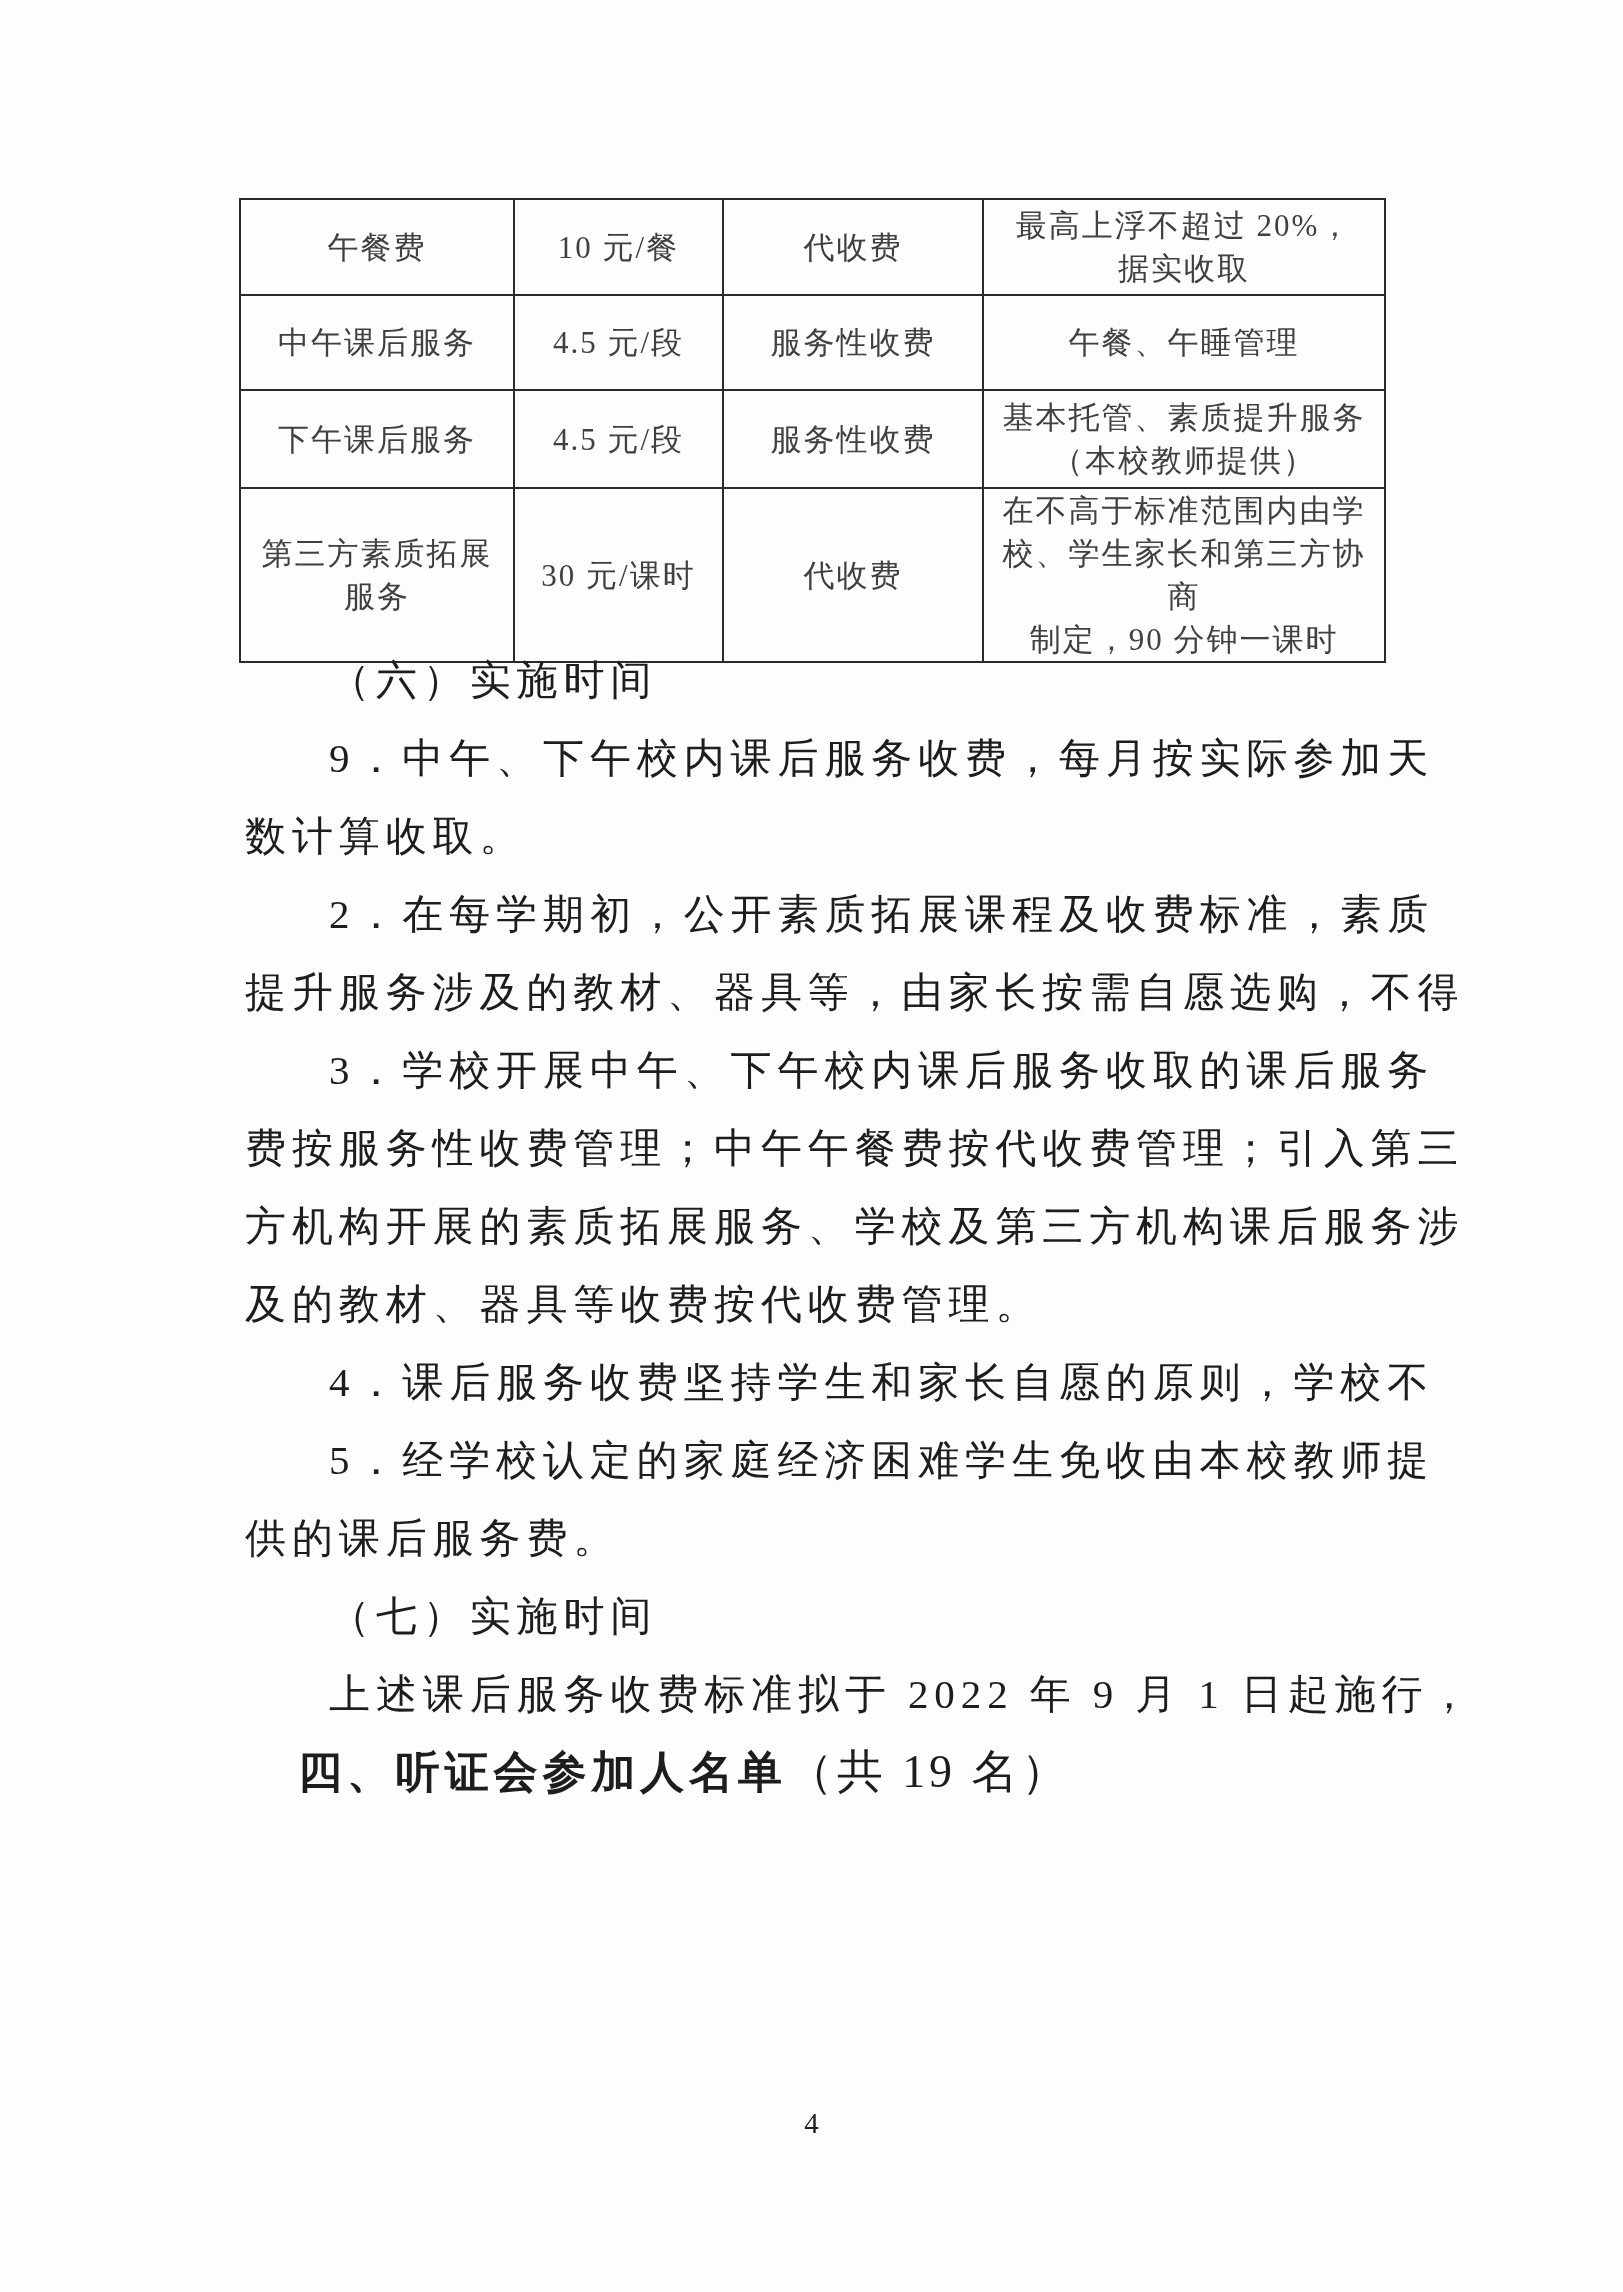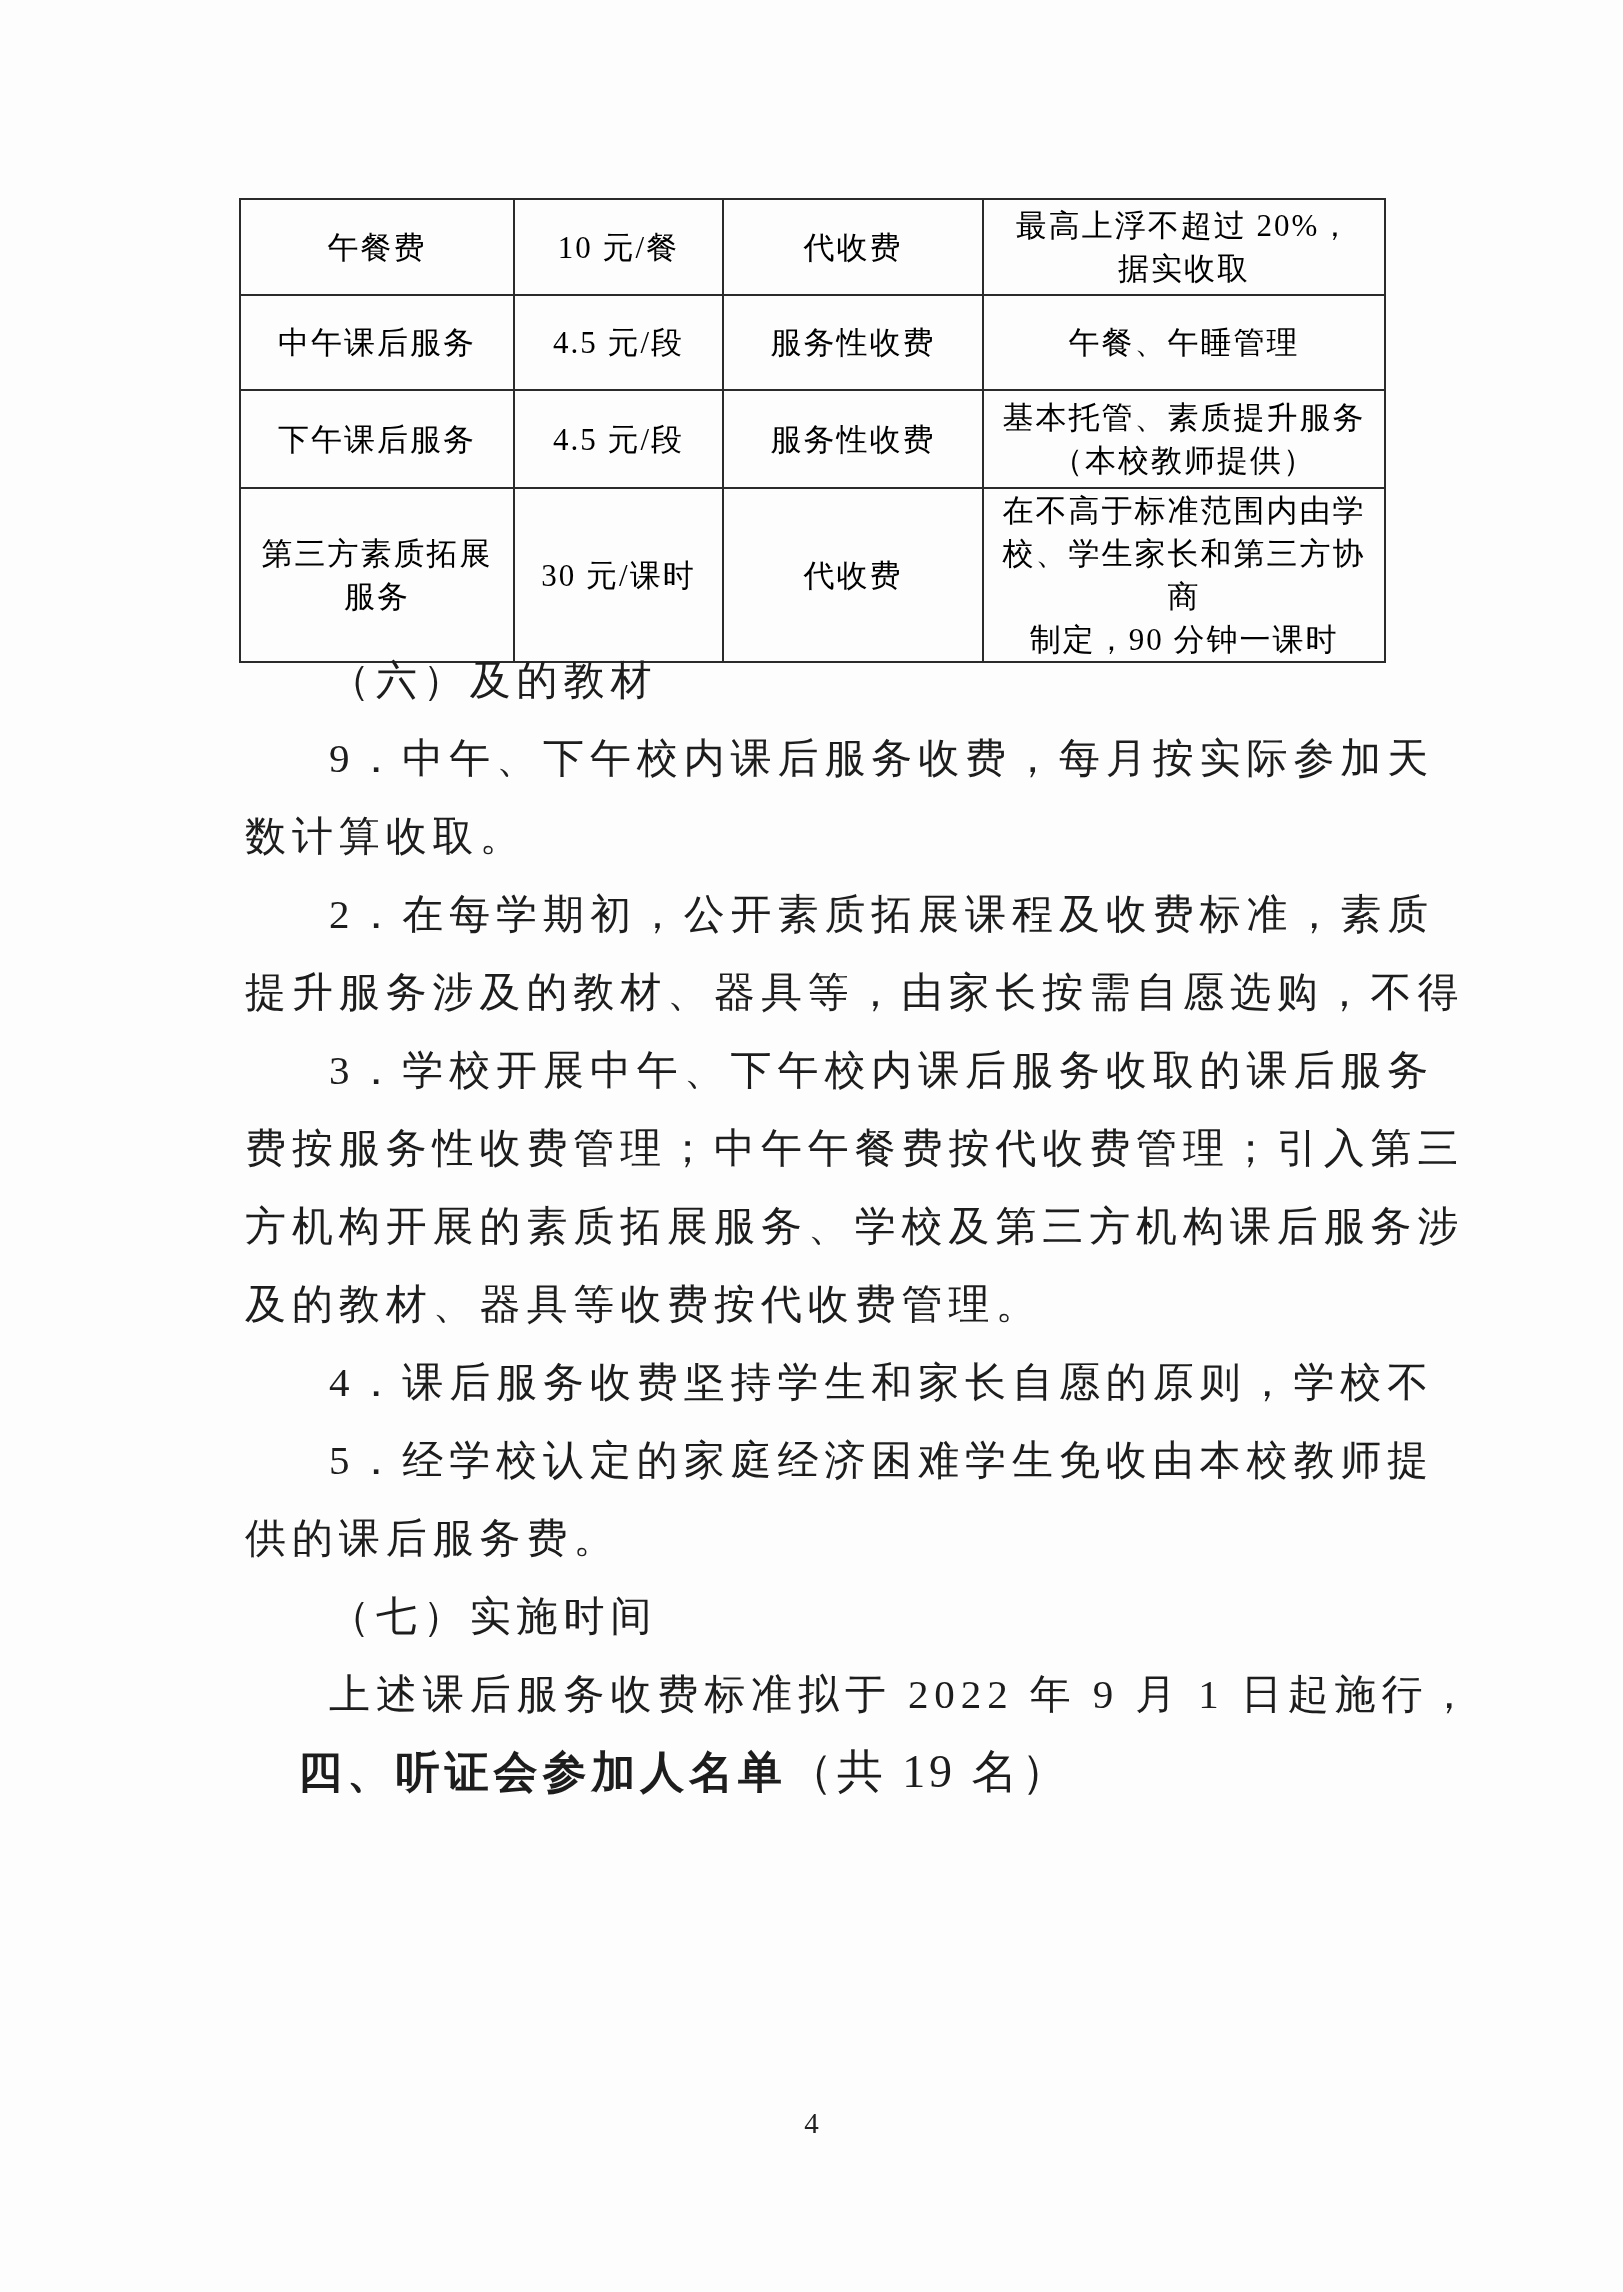--- a/index.html
+++ b/index.html
@@ -19,21 +19,21 @@
 
   
   .fee-table {
     position: absolute;
     left: 239px;
     top: 198px;
     border-collapse: collapse;
     table-layout: fixed;
     font-size: 31px;
     letter-spacing: 2px;
-    color: #000000;
+    color: #404040;
   }
   .fee-table td {
     border: 2px solid #2b2b2b;
     text-align: center;
     vertical-align: middle;
     white-space: pre-line;
     line-height: 43px;
     padding: 0 3.9px;
     overflow: hidden;
   }
@@ -124,21 +124,21 @@
         <td>30 元/课时</td>
         <td>代收费</td>
         <td>在不高于标准范围内由学
 校、学生家长和第三方协商
 制定，90 分钟一课时</td>
       </tr>
     </tbody>
   </table>
 
   <div class="body-text">
-    <div class="line indent">（六）及的教材</div>
+    <div class="line indent">（六）实施时间</div>
     <div class="line indent">9．中午、下午校内课后服务收费，每月按实际参加天</div>
     <div class="line">数计算收取。</div>
     <div class="line indent">2．在每学期初，公开素质拓展课程及收费标准，素质</div>
     <div class="line">提升服务涉及的教材、器具等，由家长按需自愿选购，不得</div>
     <div class="line indent">3．学校开展中午、下午校内课后服务收取的课后服务</div>
     <div class="line">费按服务性收费管理；中午午餐费按代收费管理；引入第三</div>
     <div class="line">方机构开展的素质拓展服务、学校及第三方机构课后服务涉</div>
     <div class="line">及的教材、器具等收费按代收费管理。</div>
     <div class="line indent">4．课后服务收费坚持学生和家长自愿的原则，学校不</div>
     <div class="line indent">5．经学校认定的家庭经济困难学生免收由本校教师提</div>

